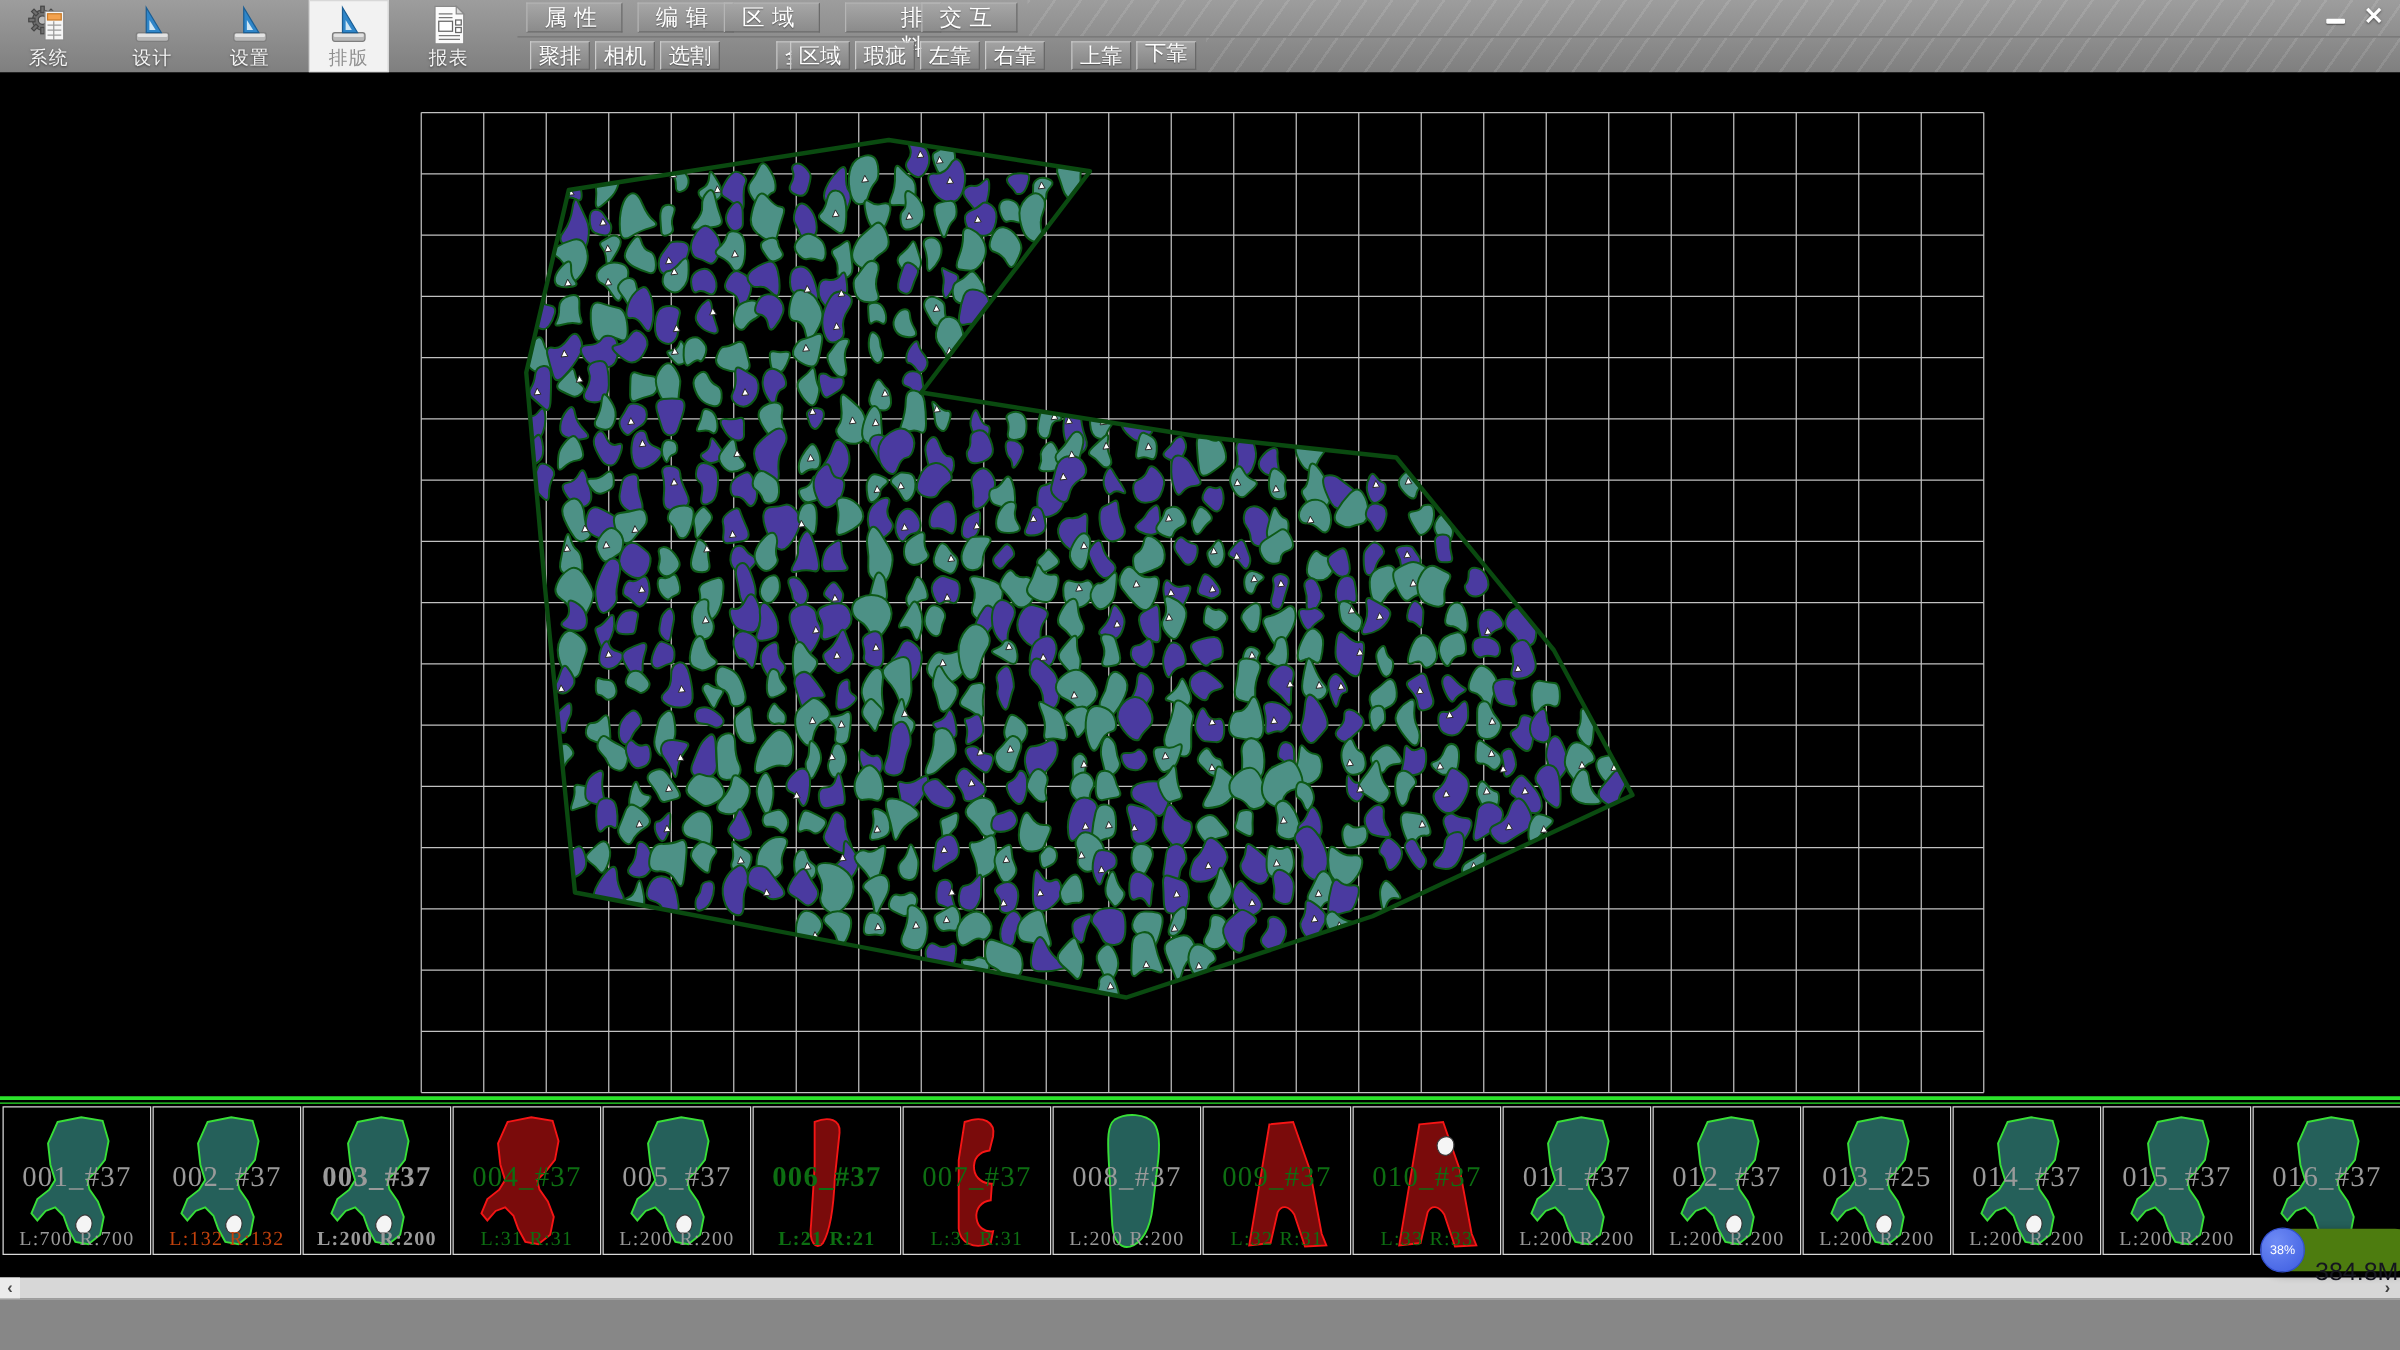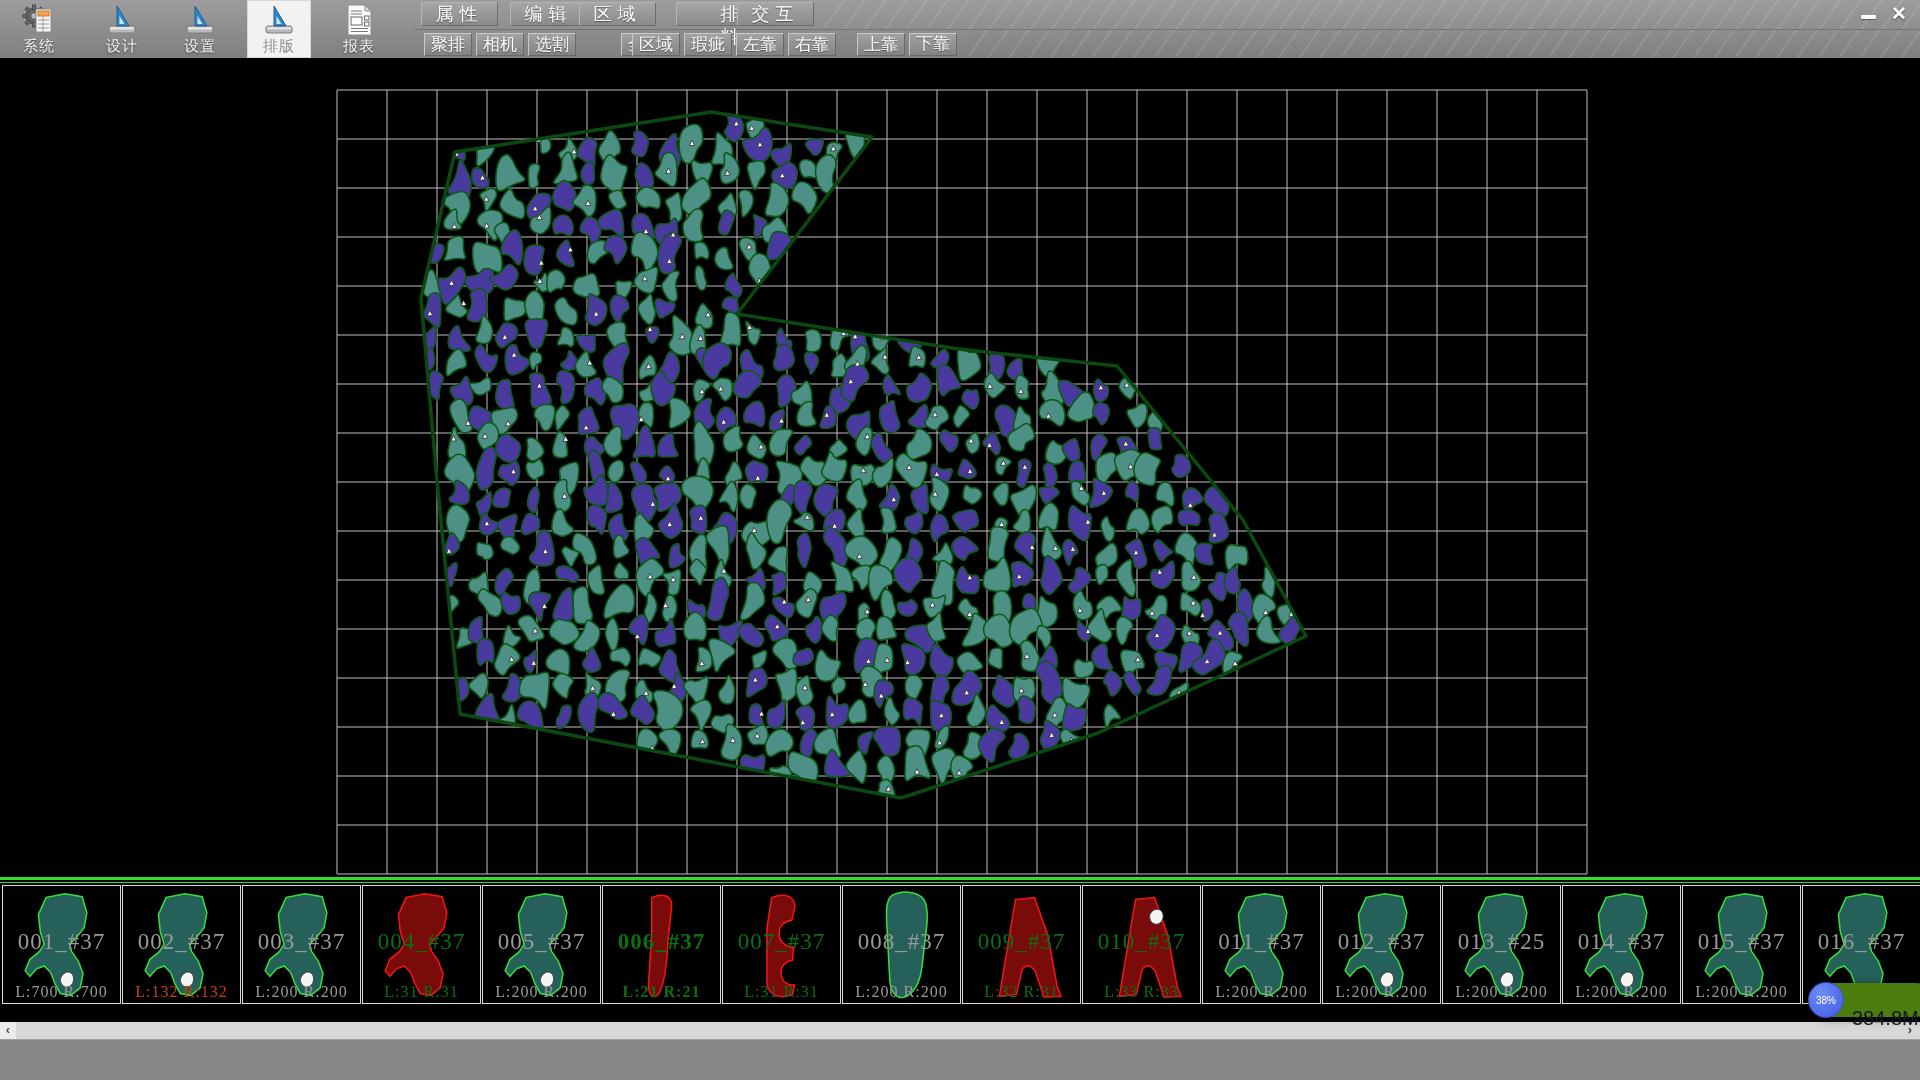--- a/index.html
+++ b/index.html
@@ -941,21 +941,21 @@
     <div class="tlr" style="color:#9a9a9a">L:700 R:700</div>
       </div>
       <div class="thumb" style="left: 122px;">
         <svg width="96" height="112" viewBox="0 0 100 118">
           <path d="M30,8 L50,4 L68,7 L73,24 L70,40 L62,50 L55,57 L57,65 L64,75 L69,88 L66,103 L56,111 L45,109 L39,98 L35,87 L28,80 L20,83 L13,91 L8,85 L13,73 L23,65 L28,57 L24,44 L22,26 Z" fill="#25605a" stroke="#38df38" stroke-width="1.6"></path>
           <path d="M49,88 C54,84 60,88 59,95 C58,102 51,104 47,100 C44,96 45,91 49,88 Z" fill="#f5f5f5" stroke="#3a3a3a" stroke-width="1"></path>
         </svg>
     <div class="tnum" style="color:#9a9a9a">002_#37</div>
     <div class="tlr" style="color:#c2410c">L:132 R:132</div>
       </div>
-      <div class="thumb" style="left: 242px;">
+      <div class="thumb" style="left: 242px; font-weight: bold;">
         <svg width="96" height="112" viewBox="0 0 100 118">
           <path d="M30,8 L50,4 L68,7 L73,24 L70,40 L62,50 L55,57 L57,65 L64,75 L69,88 L66,103 L56,111 L45,109 L39,98 L35,87 L28,80 L20,83 L13,91 L8,85 L13,73 L23,65 L28,57 L24,44 L22,26 Z" fill="#25605a" stroke="#38df38" stroke-width="1.6"></path>
           <path d="M49,88 C54,84 60,88 59,95 C58,102 51,104 47,100 C44,96 45,91 49,88 Z" fill="#f5f5f5" stroke="#3a3a3a" stroke-width="1"></path>
         </svg>
     <div class="tnum" style="color:#9a9a9a">003_#37</div>
     <div class="tlr" style="color:#9a9a9a">L:200 R:200</div>
       </div>
       <div class="thumb" style="left: 362px;">
         <svg width="96" height="112" viewBox="0 0 100 118">
           <path d="M30,8 L50,4 L68,7 L73,24 L70,40 L62,50 L55,57 L57,65 L64,75 L69,88 L66,103 L56,111 L45,109 L39,98 L35,87 L28,80 L20,83 L13,91 L8,85 L13,73 L23,65 L28,57 L24,44 L22,26 Z" fill="#7a0b0b" stroke="#f51515" stroke-width="1.6"></path>

